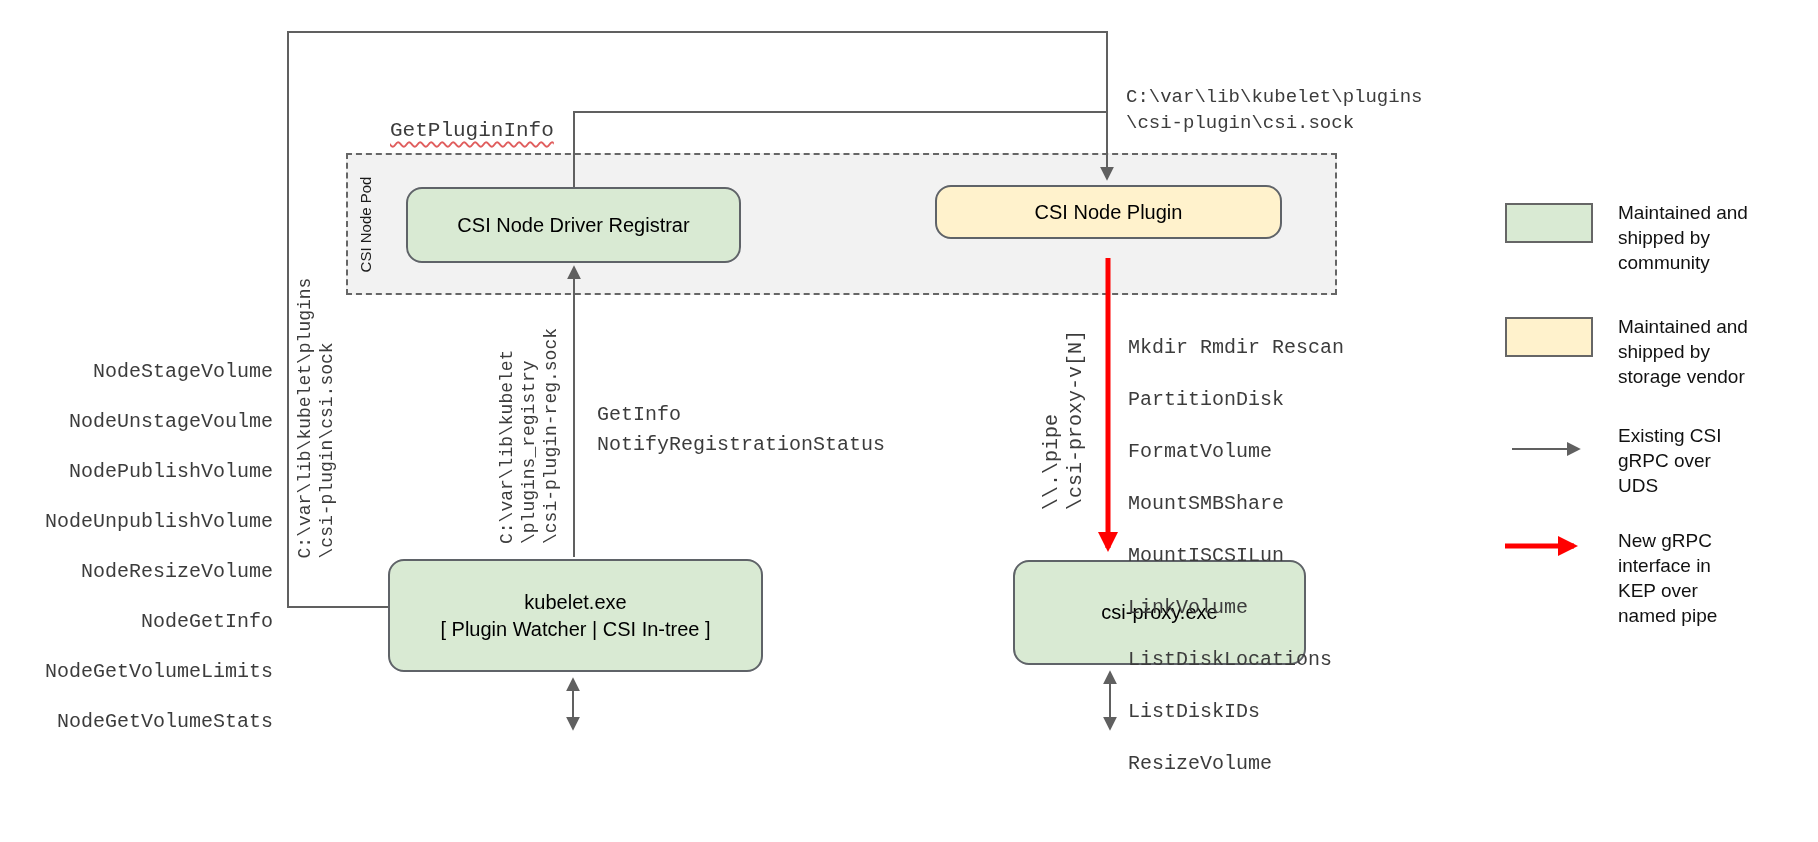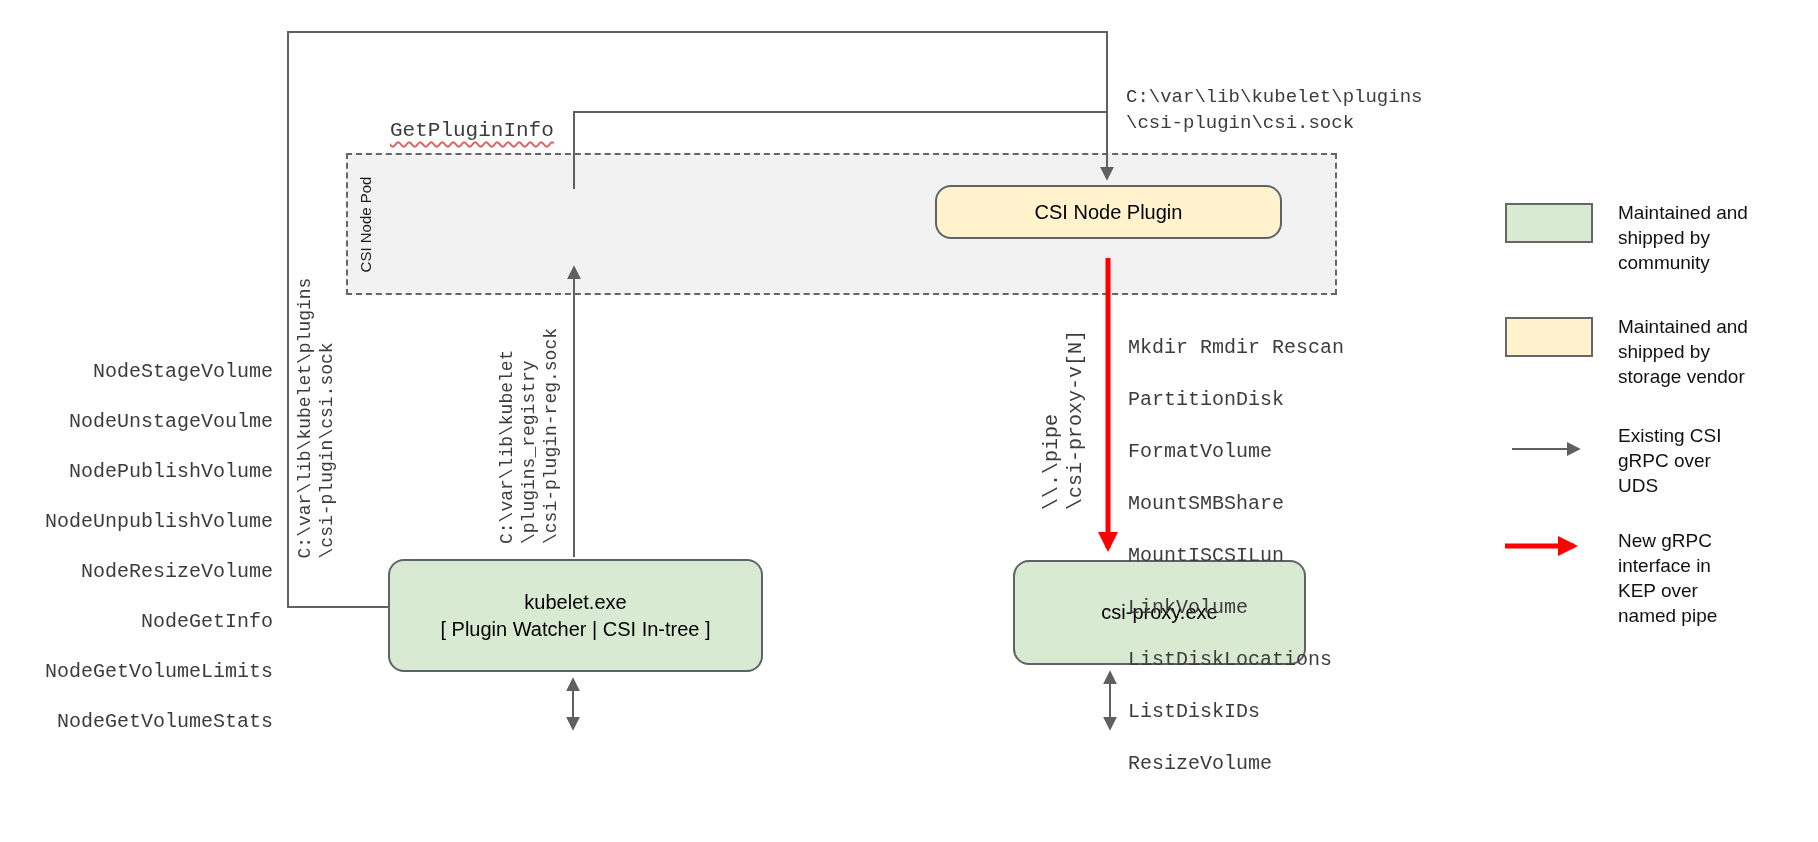--- a/index.html
+++ b/index.html
@@ -75,28 +75,31 @@
 
     <line x1="1108" y1="258" x2="1108" y2="548" stroke="#ff0000" stroke-width="5" marker-end="url(#ahr)"></line>
 
     <line x1="573" y1="680" x2="573" y2="728" stroke="#606060" stroke-width="2" marker-start="url(#ah)" marker-end="url(#ah)"></line>
     <line x1="1110" y1="673" x2="1110" y2="728" stroke="#606060" stroke-width="2" marker-start="url(#ah)" marker-end="url(#ah)"></line>
 
     <line x1="1512" y1="449" x2="1578" y2="449" stroke="#606060" stroke-width="2" marker-end="url(#ah)"></line>
     <line x1="1505" y1="546" x2="1574" y2="546" stroke="#ff0000" stroke-width="5" marker-end="url(#ahr)"></line>
   </svg>
 
+  <div class="node-box" id="box-registrar">CSI Node Driver Registrar</div>
   <div class="node-box" id="box-plugin">CSI Node Plugin</div>
   <div class="node-box" id="box-kubelet">kubelet.exe
 [ Plugin Watcher | CSI In-tree ]</div>
   <div class="node-box" id="box-csiproxy">csi-proxy.exe</div>
 
   <div class="lbl mono" id="label-getplugininfo">GetPluginInfo</div>
   <div class="lbl mono" id="label-path-top">C:\var\lib\kubelet\plugins
 \csi-plugin\csi.sock</div>
+  <div class="lbl mono" id="label-getinfo">GetInfo
+NotifyRegistrationStatus</div>
 
   <div class="lbl mono" id="list-node-methods">
     <div class="mline">NodeStageVolume</div>
     <div class="mline">NodeUnstageVoulme</div>
     <div class="mline">NodePublishVolume</div>
     <div class="mline">NodeUnpublishVolume</div>
     <div class="mline">NodeResizeVolume</div>
     <div class="mline">NodeGetInfo</div>
     <div class="mline">NodeGetVolumeLimits</div>
     <div class="mline">NodeGetVolumeStats</div>

